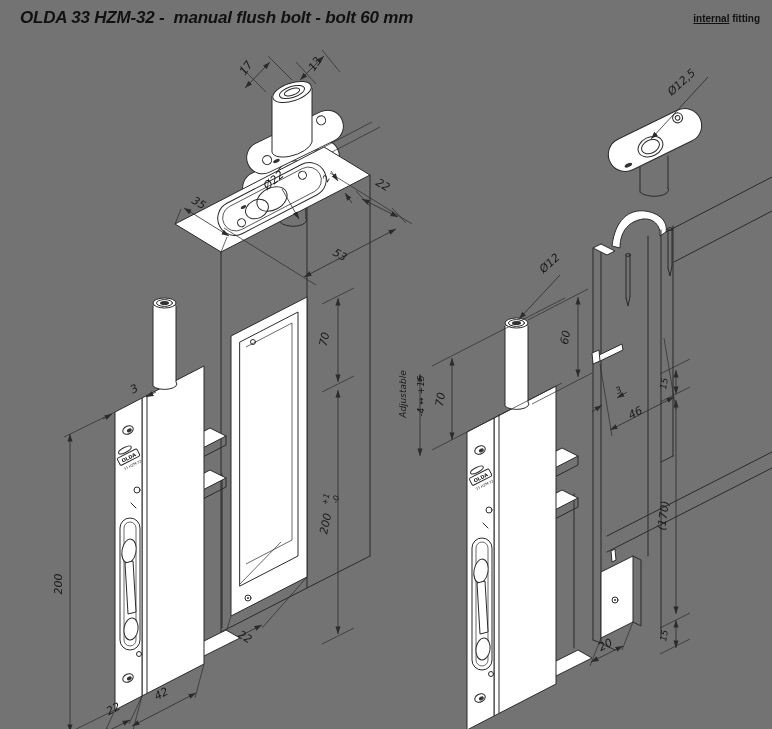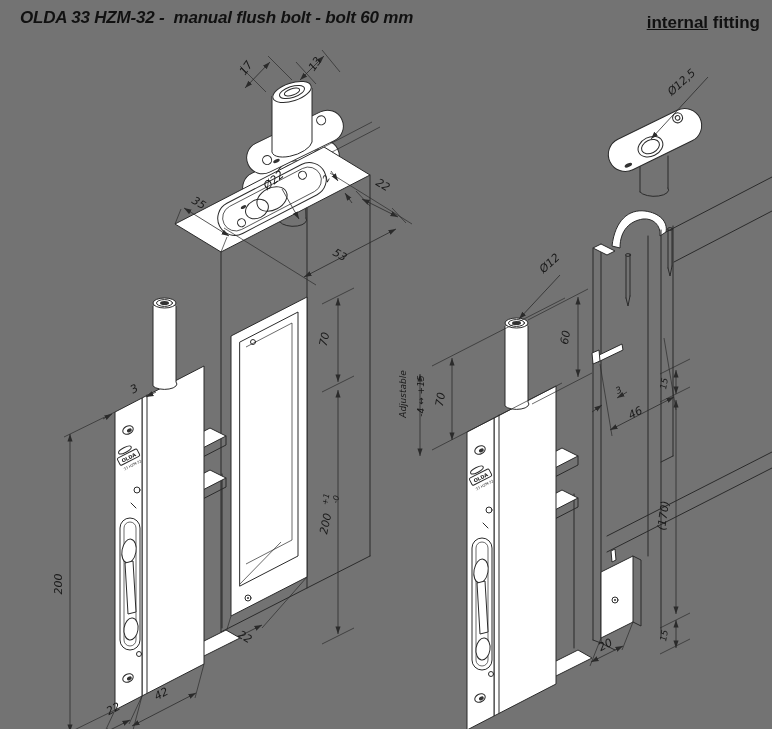--- a/index.html
+++ b/index.html
@@ -1,18 +1,18 @@
 <!DOCTYPE html>
 <html><head>
 <meta charset="utf-8">
 <style>
   html,body{margin:0;padding:0;background:#ffffff;width:772px;height:729px;overflow:hidden;}
   #stage{position:relative;width:772px;height:729px;background:#737373;font-family:"Liberation Sans",sans-serif;}
   .title{position:absolute;left:20px;top:8px;font-size:17px;font-weight:bold;font-style:italic;color:#111;letter-spacing:-0.2px;white-space:pre;}
-  .fitting{position:absolute;right:12px;top:13px;font-size:17px;font-weight:bold;color:#111;}
+  .fitting{position:absolute;right:12px;top:13px;font-size:10px;font-weight:bold;color:#111;}
   .fitting .u{text-decoration:underline;}
   svg{position:absolute;left:0;top:0;}
   .ln{fill:none;stroke:#2b2b2b;stroke-width:1;stroke-linecap:round;stroke-linejoin:round;}
   .fw{fill:#ffffff;stroke:#2b2b2b;stroke-width:1;stroke-linejoin:round;}
   .thin{fill:none;stroke:#2b2b2b;stroke-width:0.7;}
   .dim{fill:none;stroke:#2b2b2b;stroke-width:0.8;marker-start:url(#arw);marker-end:url(#arw);}
   .ldr{fill:none;stroke:#2b2b2b;stroke-width:0.8;marker-end:url(#arw);}
   .ext{fill:none;stroke:#2b2b2b;stroke-width:0.7;}
   .dk{fill:#333;stroke:none;}
   .lbl{font-family:"DejaVu Sans",sans-serif;font-style:italic;font-size:11px;fill:#1a1a1a;stroke:none;text-anchor:middle;}

